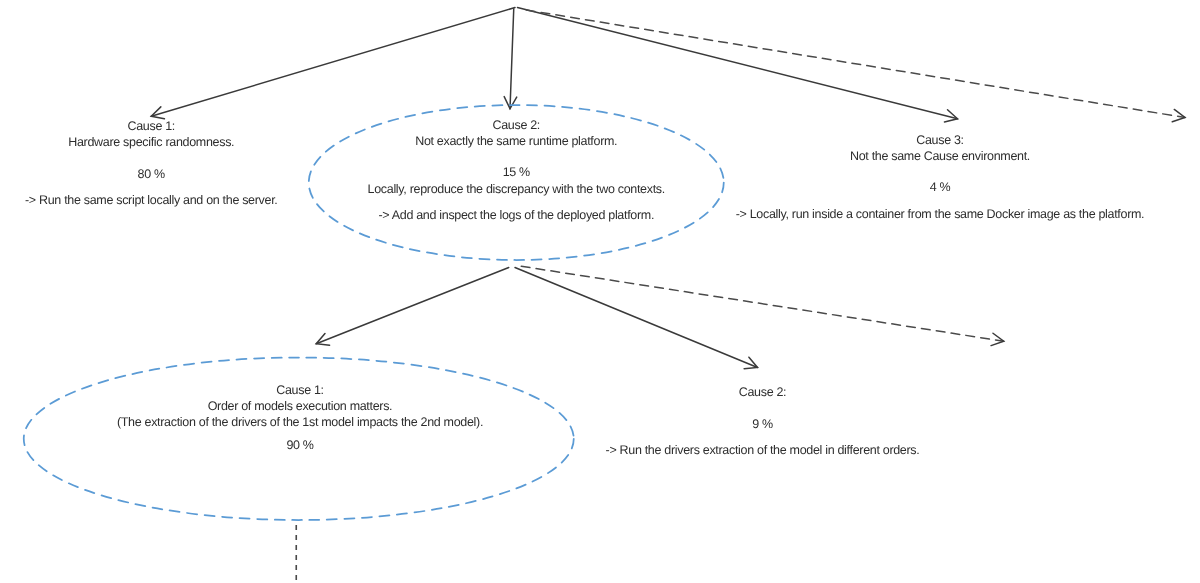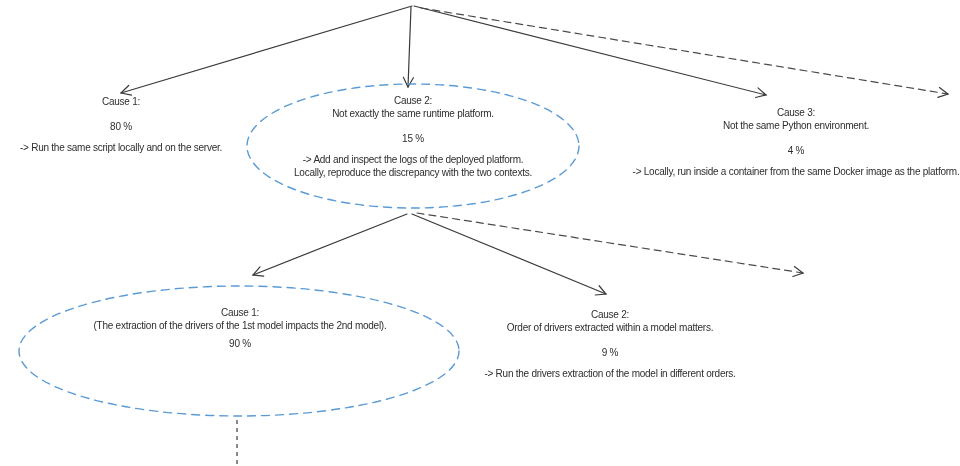--- a/index.html
+++ b/index.html
@@ -76,45 +76,46 @@
     <line class="solid-arrow" x1="412" y1="214" x2="606" y2="294" marker-end="url(#ah)"></line>
     <line class="dashed-arrow" x1="417" y1="213" x2="803" y2="273" marker-end="url(#ah)"></line>
 
     <ellipse class="highlight-ellipse" cx="239" cy="351" rx="220" ry="65"></ellipse>
 
     <line class="dashed-stub" x1="237" y1="420" x2="237" y2="464"></line>
   </svg>
 
   <div class="node" style="left:121px; top:95px;">
     <span class="line">Cause 1:</span>
+    <span class="line">Hardware specific randomness.</span>
     <span class="line mt-lg">80 %</span>
     <span class="line mt-md">-&gt; Run the same script locally and on the server.</span>
   </div>
 
   <div class="node" style="left:413px; top:94px;">
     <span class="line">Cause 2:</span>
     <span class="line">Not exactly the same runtime platform.</span>
     <span class="line mt-lg">15 %</span>
+    <span class="line">Locally, reproduce the discrepancy with the two contexts.</span>
     <span class="line mt-md">-&gt; Add and inspect the logs of the deployed platform.</span>
-    <span class="line">Locally, reproduce the discrepancy with the two contexts.</span>
   </div>
 
-  <div class="node" style="left:796px; top:106px;">
+  <div class="node" style="left:752px; top:106px;">
     <span class="line">Cause 3:</span>
-    <span class="line">Not the same Python environment.</span>
+    <span class="line">Not the same Cause environment.</span>
     <span class="line mt-lg">4 %</span>
     <span class="line mt-md">-&gt; Locally, run inside a container from the same Docker image as the platform.</span>
   </div>
 
   <div class="node" style="left:240px; top:306px;">
     <span class="line">Cause 1:</span>
+    <span class="line">Order of models execution matters.</span>
     <span class="line">(The extraction of the drivers of the 1st model impacts the 2nd model).</span>
     <span class="line mt-sm">90 %</span>
   </div>
 
   <div class="node" style="left:610px; top:308px;">
     <span class="line">Cause 2:</span>
-    <span class="line">Order of drivers extracted within a model matters.</span>
     <span class="line mt-lg">9 %</span>
     <span class="line mt-md">-&gt; Run the drivers extraction of the model in different orders.</span>
   </div>
 
 </div>
 
 </body></html>

